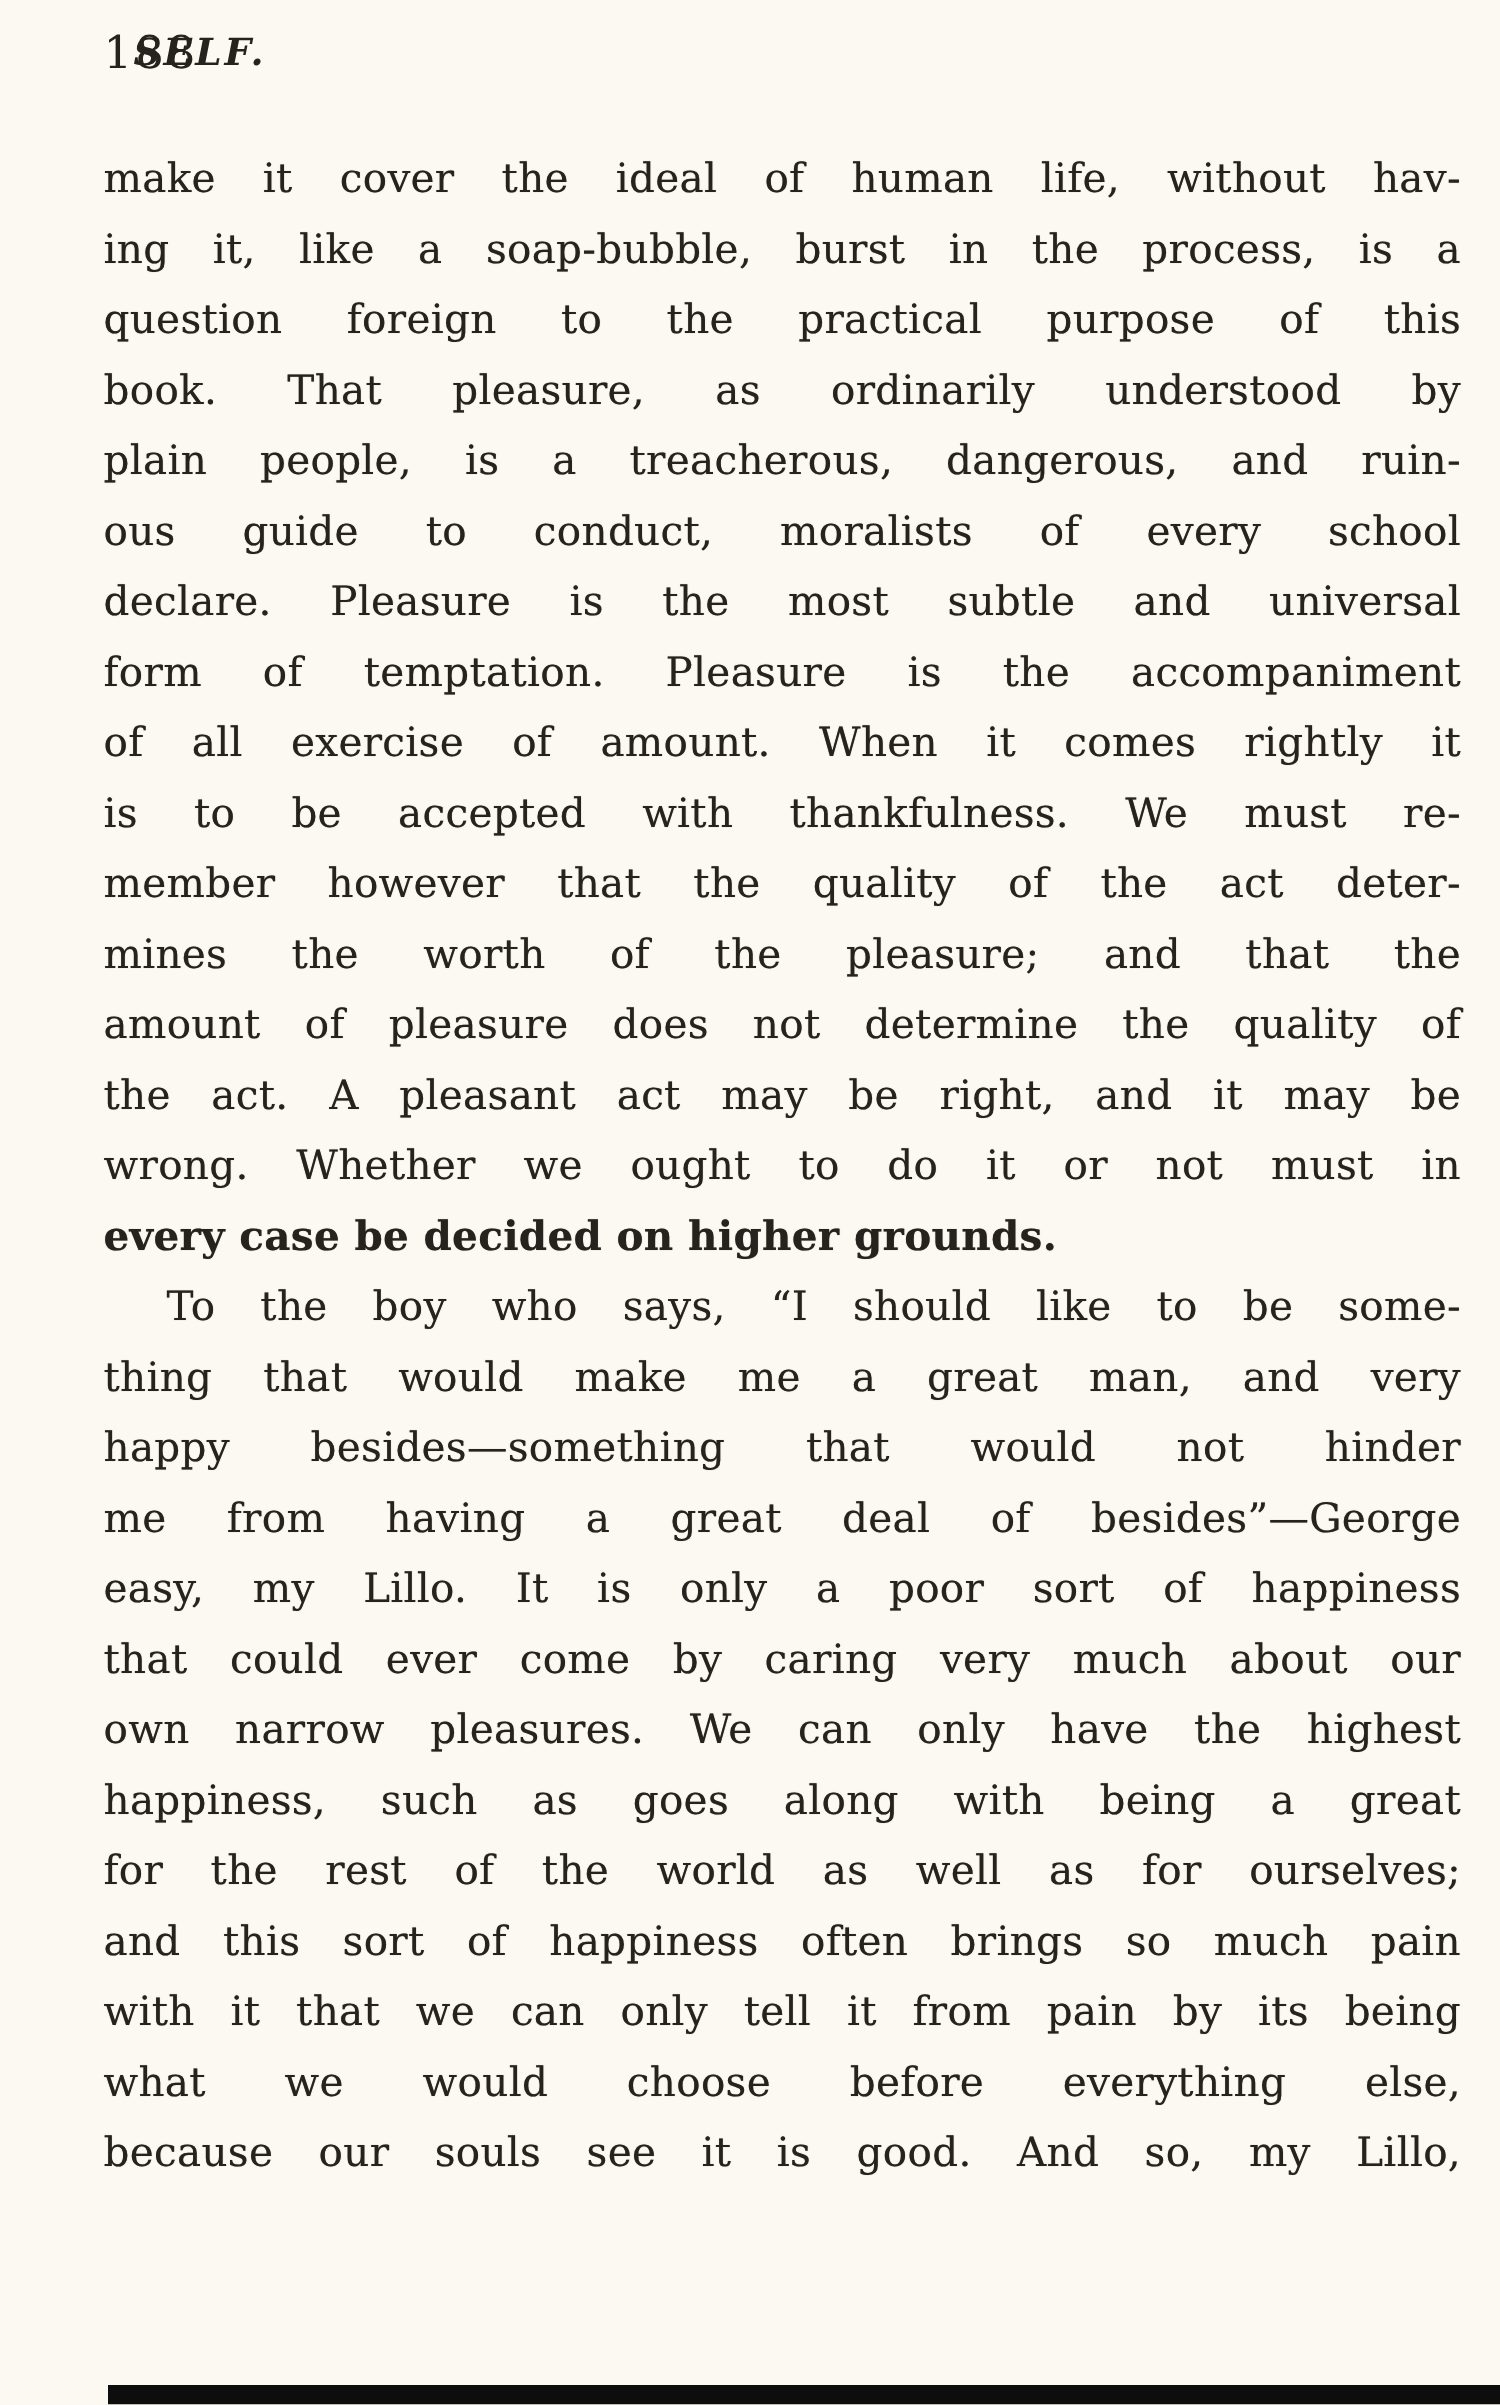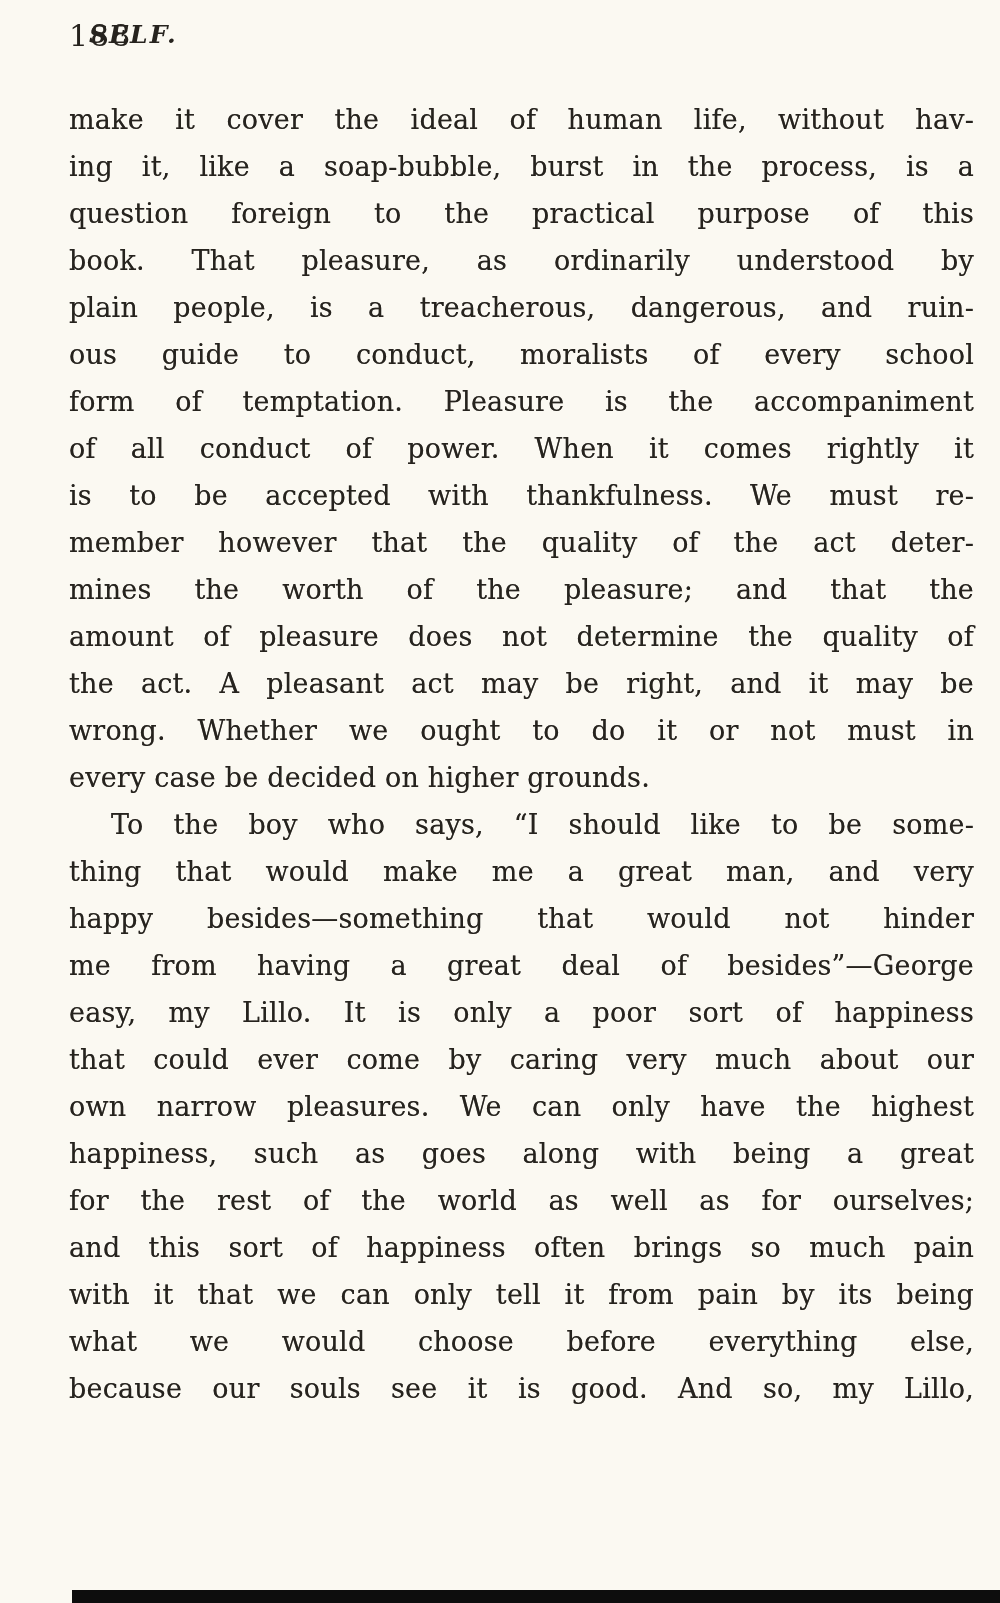--- a/index.html
+++ b/index.html
@@ -56,20 +56,21 @@
     letter-spacing: 0.2px;
     text-align: justify;
     text-align-last: justify;
     text-shadow: 0 0 0.5px rgba(30,28,24,0.55);
   }
   .line.indent {
     padding-left: 42px;
   }
   .line.flush-last {
     text-align-last: left;
+    font-weight: bold;
   }
   .scan-artifact-bar {
     position: absolute;
     left: 33px;
     right: 0;
     bottom: 0;
     height: 13px;
     background: #0d0d0d;
   }
 </style>
@@ -82,22 +83,23 @@
     <span class="running-title">SELF.</span>
   </header>
   <main class="page-body" id="page-body">
       <div class="paragraph">
         <div class="line">make it cover the ideal of human life, without hav-</div>
         <div class="line">ing it, like a soap-bubble, burst in the process, is a</div>
         <div class="line">question foreign to the practical purpose of this</div>
         <div class="line">book.  That pleasure, as ordinarily understood by</div>
         <div class="line">plain people, is a treacherous, dangerous, and ruin-</div>
         <div class="line">ous guide to conduct, moralists of every school</div>
+        <div class="line">declare.  Pleasure is the most subtle and universal</div>
         <div class="line">form of temptation.  Pleasure is the accompaniment</div>
-        <div class="line">of all conduct of power.  When it comes rightly it</div>
+        <div class="line">of all exercise of amount.  When it comes rightly it</div>
         <div class="line">is to be accepted with thankfulness.  We must re-</div>
         <div class="line">member however that the quality of the act deter-</div>
         <div class="line">mines the worth of the pleasure; and that the</div>
         <div class="line">amount of pleasure does not determine the quality of</div>
         <div class="line">the act.  A pleasant act may be right, and it may be</div>
         <div class="line">wrong.  Whether we ought to do it or not must in</div>
         <div class="line flush-last">every case be decided on higher grounds.</div>
       </div>
       <div class="paragraph">
         <div class="line indent">To the boy who says, “I should like to be some-</div>

